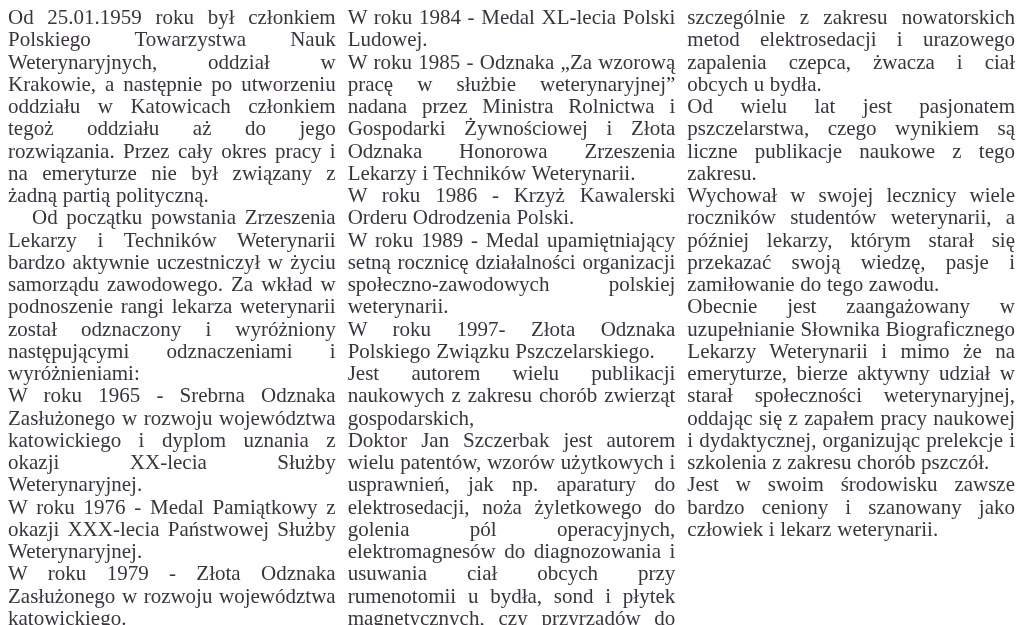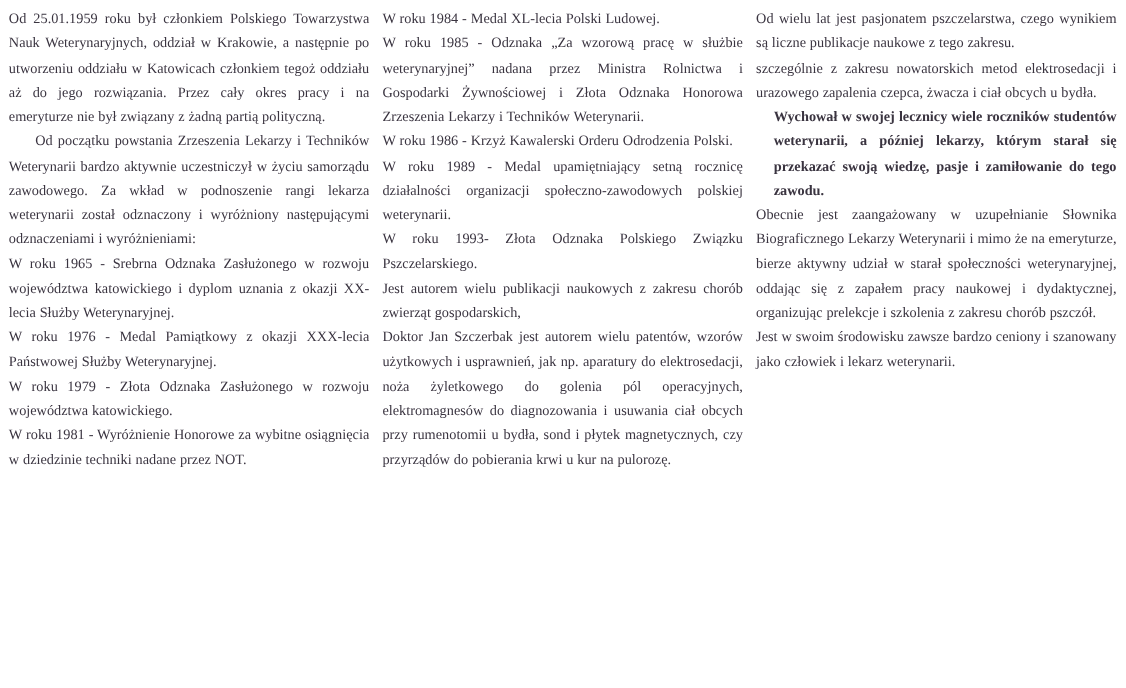--- a/index.html
+++ b/index.html
@@ -17,58 +17,58 @@
     background: #ffffff;
     font-family: "Liberation Serif", "DejaVu Serif", serif;
     color: #3a3440;
     overflow: hidden;
   }
   .col {
     flex: 1 1 0;
     min-width: 0;
     text-align: justify;
     text-align-last: left;
-    font-size: 13px;
+    font-size: 21px;
     line-height: 22.25px;
     hyphens: auto;
     -webkit-hyphens: auto;
     word-spacing: 0.02em;
   }
   .col p {
     margin: 0;
     padding: 0;
   }
   p.indent { text-indent: 24px; }
-  p.bold   { font-weight: bold; margin-left: 16px; }
+  p.bold   { font-weight: normal; }
 </style>
 </head>
 <body>
 
 <div class="page">
 
   <div class="col">
     <p>Od 25.01.1959 roku był członkiem Polskiego Towarzystwa Nauk Weterynaryjnych, oddział w Krakowie, a następnie po utworzeniu oddziału w Katowicach członkiem tegoż oddziału aż do jego rozwiązania. Przez cały okres pracy i na emeryturze nie był związany z żadną partią polityczną.</p>
     <p class="indent">Od początku powstania Zrzeszenia Lekarzy i Techników Weterynarii bardzo aktywnie uczestniczył w życiu samorządu zawodowego. Za wkład w podnoszenie rangi lekarza weterynarii został odznaczony i wyróżniony następującymi odznaczeniami i wyróżnieniami:</p>
     <p>W roku 1965 - Srebrna Odznaka Zasłużonego w rozwoju województwa katowickiego i dyplom uznania z okazji XX-lecia Służby Weterynaryjnej.</p>
     <p>W roku 1976 - Medal Pamiątkowy z okazji XXX-lecia Państwowej Służby Weterynaryjnej.</p>
     <p>W roku 1979 - Złota Odznaka Zasłużonego w rozwoju województwa katowickiego.</p>
     <p>W roku 1981 - Wyróżnienie Honorowe za wybitne osiągnięcia w dziedzinie techniki nadane przez NOT.</p>
   </div>
 
   <div class="col">
     <p>W roku 1984 - Medal XL-lecia Polski Ludowej.</p>
     <p>W roku 1985 - Odznaka „Za wzorową pracę w służbie weterynaryjnej” nadana przez Ministra Rolnictwa i Gospodarki Żywnościowej i Złota Odznaka Honorowa Zrzeszenia Lekarzy i Techników Weterynarii.</p>
     <p>W roku 1986 - Krzyż Kawalerski Orderu Odrodzenia Polski.</p>
     <p>W roku 1989 - Medal upamiętniający setną rocznicę działalności organizacji społeczno-zawodowych polskiej weterynarii.</p>
-    <p>W roku 1993- Złota Odznaka Polskiego Związku Pszczelarskiego.</p>
+    <p>W roku 1997- Złota Odznaka Polskiego Związku Pszczelarskiego.</p>
     <p>Jest autorem wielu publikacji naukowych z zakresu chorób zwierząt gospodarskich,</p>
     <p>Doktor Jan Szczerbak jest autorem wielu patentów, wzorów użytkowych i usprawnień, jak np. aparatury do elektrosedacji, noża żyletkowego do golenia pól operacyjnych, elektromagnesów do diagnozowania i usuwania ciał obcych przy rumenotomii u bydła, sond i płytek magnetycznych, czy przyrządów do pobierania krwi u kur na pulorozę.</p>
   </div>
 
   <div class="col">
+    <p>szczególnie z zakresu nowatorskich metod elektrosedacji i urazowego zapalenia czepca, żwacza i ciał obcych u bydła.</p>
     <p>Od wielu lat jest pasjonatem pszczelarstwa, czego wynikiem są liczne publikacje naukowe z tego zakresu.</p>
-    <p>szczególnie z zakresu nowatorskich metod elektrosedacji i urazowego zapalenia czepca, żwacza i ciał obcych u bydła.</p>
     <p class="bold">Wychował w swojej lecznicy wiele roczników studentów weterynarii, a później lekarzy, którym starał się przekazać swoją wiedzę, pasje i zamiłowanie do tego zawodu.</p>
     <p>Obecnie jest zaangażowany w uzupełnianie Słownika Biograficznego Lekarzy Weterynarii i mimo że na emeryturze, bierze aktywny udział w starał społeczności weterynaryjnej, oddając się z zapałem pracy naukowej i dydaktycznej, organizując prelekcje i szkolenia z zakresu chorób pszczół.</p>
     <p>Jest w swoim środowisku zawsze bardzo ceniony i szanowany jako człowiek i lekarz weterynarii.</p>
   </div>
 
 </div>
 
 </body></html>

